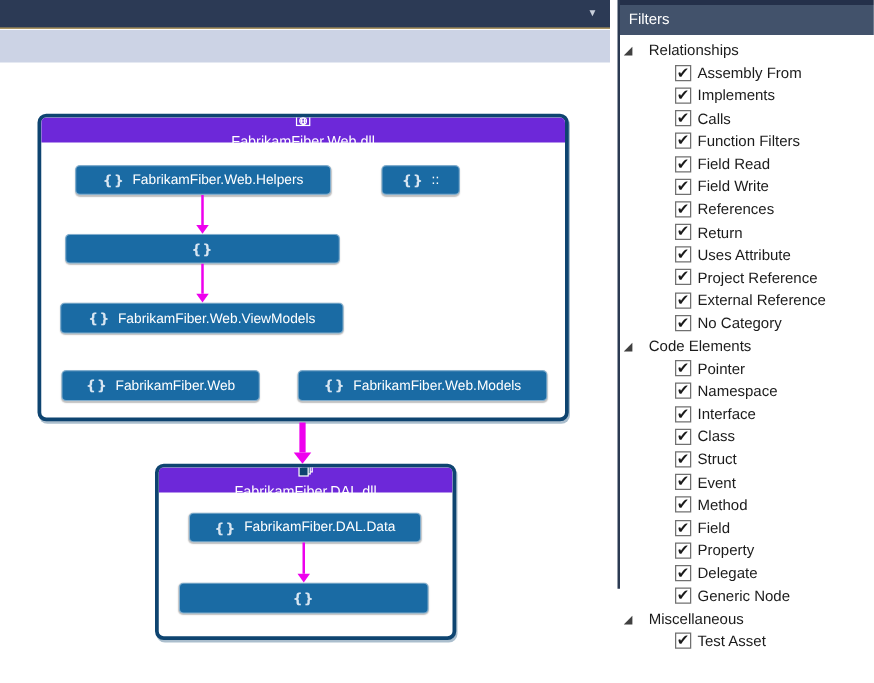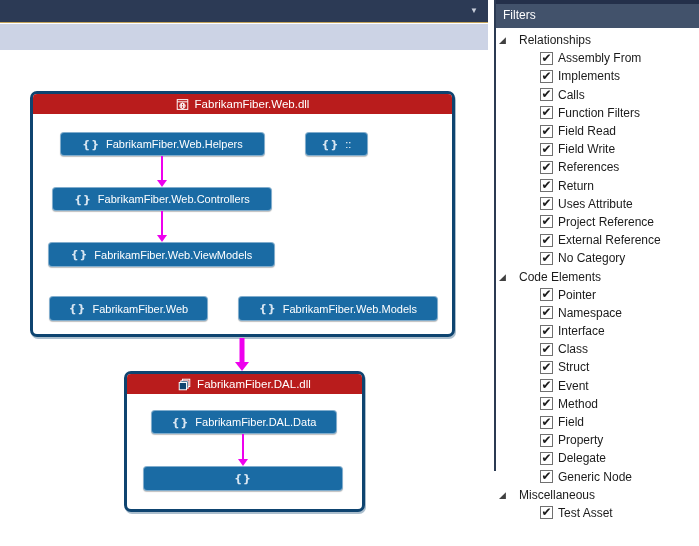--- a/index.html
+++ b/index.html
@@ -10,22 +10,22 @@
   .left-pane { position:absolute; left:0; top:0; width:488px; height:546px; background:#fff; }
   .topbar { position:absolute; left:0; top:0; width:100%; height:23px; background:#2c3a55;
     border-bottom:1px solid #c2a35c; }
   .topbar .dd { position:absolute; right:10px; top:6px; font-size:8px; color:#c9cfdb; cursor:pointer; }
   .toolband { position:absolute; left:0; top:24px; width:100%; height:26px; background:#ccd3e5; }
 
   .canvas { position:absolute; left:0; top:0; width:488px; height:546px; }
 
   .dgroup { position:absolute; border:3px solid #0e4470; border-radius:7px; background:#fff;
     overflow:hidden; box-shadow:1px 2px 0 rgba(14,68,112,.35); }
-  .dgroup-header { height:20px; background:#b91c1c; color:#fff; display:flex;
-    align-items:center; justify-content:center; gap:6px; font-size:11.5px; }
+  .dgroup-header { height:20px; background:#6d28d9; color:#fff; display:flex;
+    align-items:center; justify-content:center; gap:6px; font-size:11.5px;flex-direction:column; }
   .dgroup-header svg { width:13px; height:13px; }
 
   .dnode { position:absolute; background:#1a6ba4; border:1px solid rgba(255,255,255,.45);
     border-radius:4px; color:#fff; font-size:11px; display:flex; align-items:center;
     justify-content:center; gap:6px; cursor:pointer; box-shadow:0 1px 1px rgba(0,0,0,.25); }
   .ns-glyph { font-family:"DejaVu Sans", sans-serif; font-size:11px; color:#d8e6f2;
     letter-spacing:1px; font-weight:bold; }
 
   .edge { position:absolute; }
   .edge .shaft { position:absolute; left:50%; transform:translateX(-50%); top:0; }
@@ -77,21 +77,20 @@
       <div class="dnode" style="left: 60px; top: 132px; width: 205px; height: 24px;">
         <span class="ns-glyph">{}</span>
         <span>FabrikamFiber.Web.Helpers</span>
       </div>
       <div class="dnode" style="left: 305px; top: 132px; width: 63px; height: 24px;">
         <span class="ns-glyph">{}</span>
         <span>::</span>
       </div>
       <div class="dnode" style="left: 52px; top: 187px; width: 220px; height: 24px;">
         <span class="ns-glyph">{}</span>
-        <span>FabrikamFiber.Web.Controllers</span>
       </div>
       <div class="dnode" style="left: 48px; top: 242px; width: 227px; height: 25px;">
         <span class="ns-glyph">{}</span>
         <span>FabrikamFiber.Web.ViewModels</span>
       </div>
       <div class="dnode" style="left: 49px; top: 296px; width: 159px; height: 25px;">
         <span class="ns-glyph">{}</span>
         <span>FabrikamFiber.Web</span>
       </div>
       <div class="dnode" style="left: 238px; top: 296px; width: 200px; height: 25px;">

